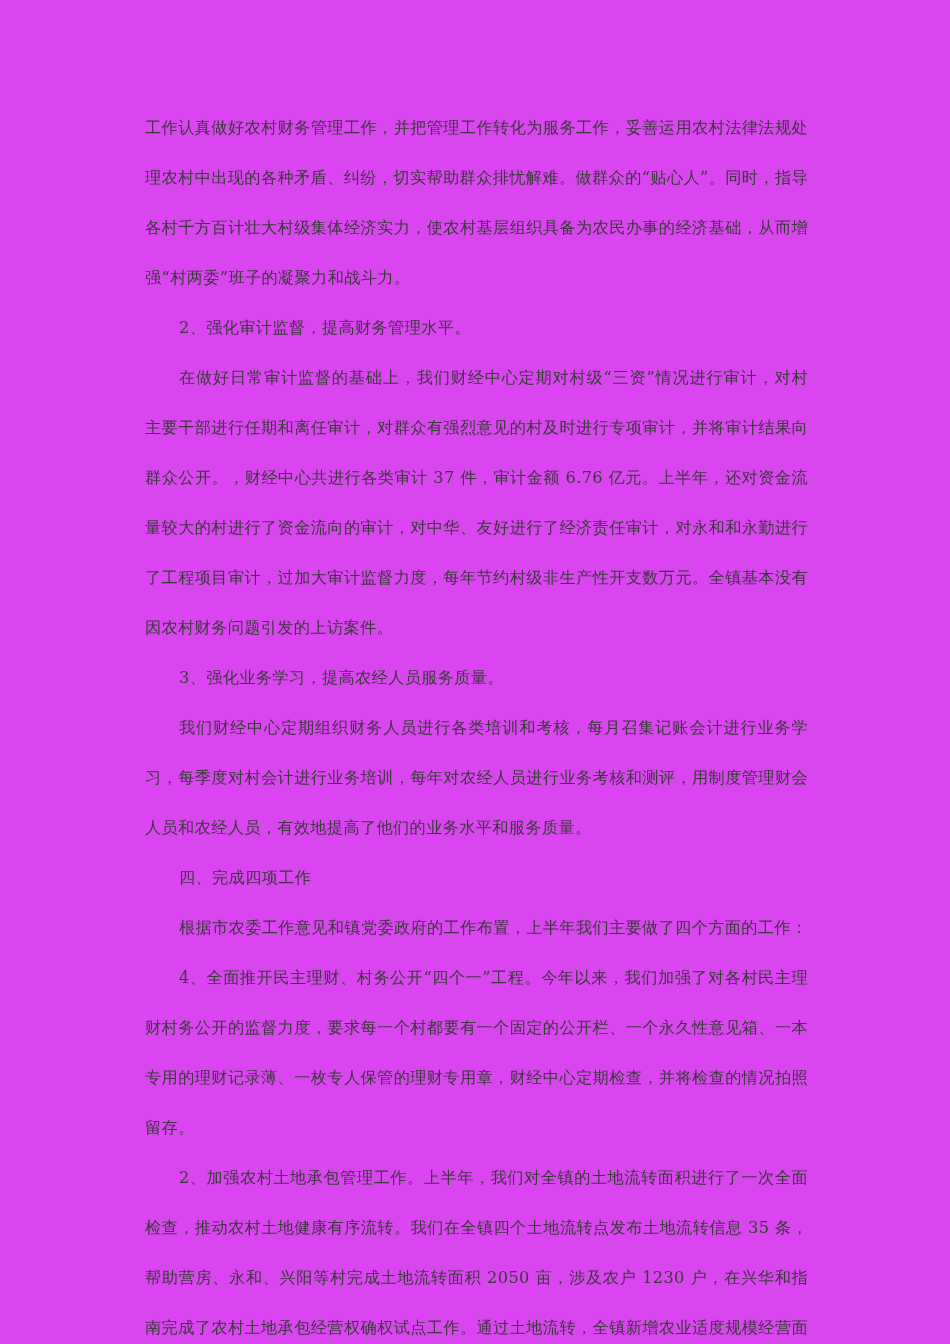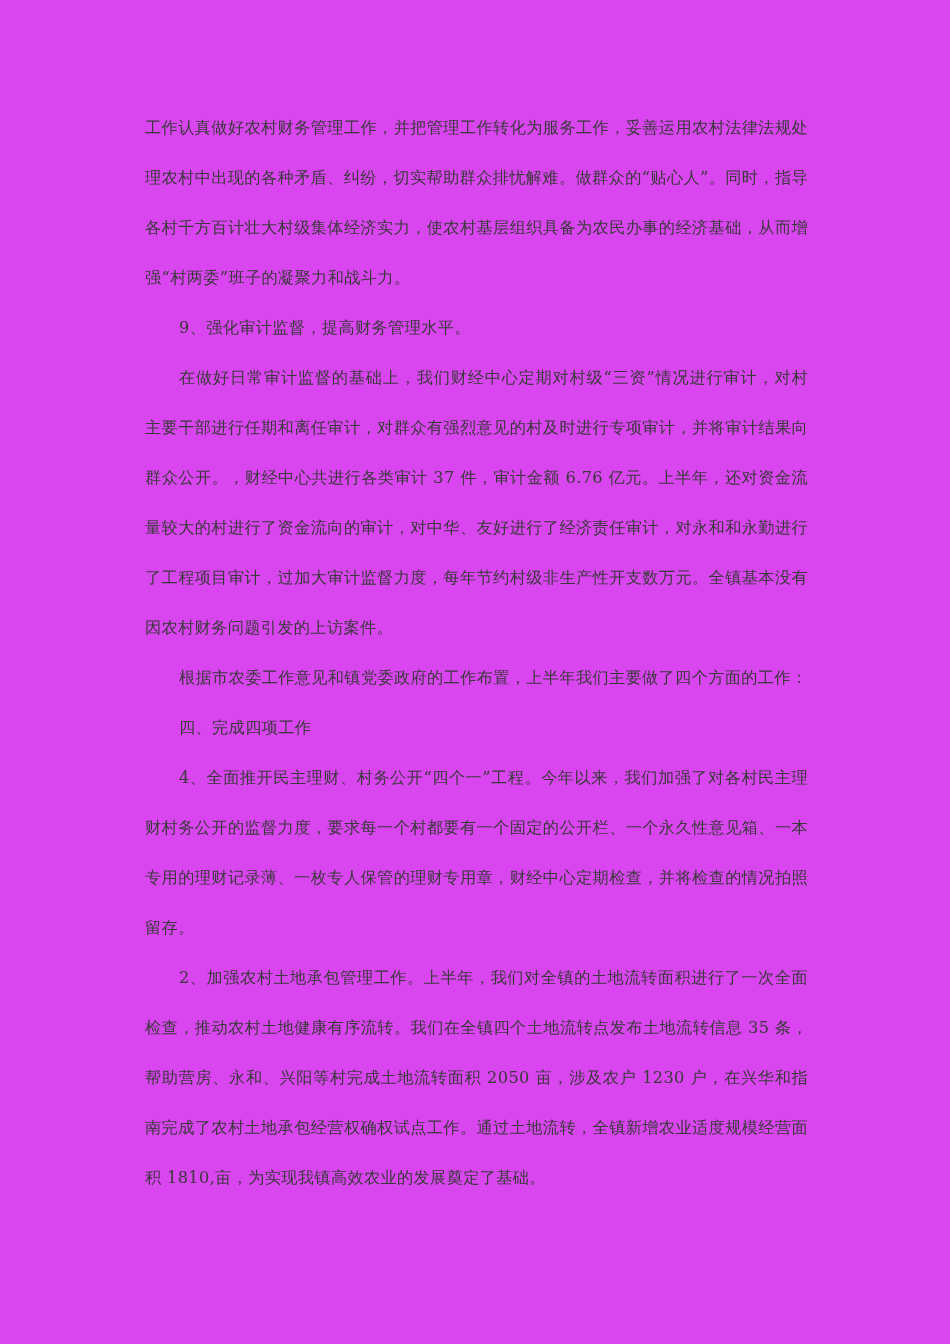--- a/index.html
+++ b/index.html
@@ -47,20 +47,22 @@
   .para.heading {
     text-indent: 34px;
   }
 </style>
 </head>
 <body>
 
 <div id="page">
   <div id="doc-body">
     <p class="para cont">工作认真做好农村财务管理工作，并把管理工作转化为服务工作，妥善运用农村法律法规处理农村中出现的各种矛盾、纠纷，切实帮助群众排忧解难。做群众的“贴心人”。同时，指导各村千方百计壮大村级集体经济实力，使农村基层组织具备为农民办事的经济基础，从而增强“村两委”班子的凝聚力和战斗力。</p>
-    <p class="para heading">9、强化审计监督，提高财务管理水平。</p>
+    <p class="para heading">2、强化审计监督，提高财务管理水平。</p>
     <p class="para">在做好日常审计监督的基础上，我们财经中心定期对村级“三资”情况进行审计，对村主要干部进行任期和离任审计，对群众有强烈意见的村及时进行专项审计，并将审计结果向群众公开。，财经中心共进行各类审计 37 件，审计金额 6.76 亿元。上半年，还对资金流量较大的村进行了资金流向的审计，对中华、友好进行了经济责任审计，对永和和永勤进行了工程项目审计，过加大审计监督力度，每年节约村级非生产性开支数万元。全镇基本没有因农村财务问题引发的上访案件。</p>
+    <p class="para heading">3、强化业务学习，提高农经人员服务质量。</p>
+    <p class="para">我们财经中心定期组织财务人员进行各类培训和考核，每月召集记账会计进行业务学习，每季度对村会计进行业务培训，每年对农经人员进行业务考核和测评，用制度管理财会人员和农经人员，有效地提高了他们的业务水平和服务质量。</p>
+    <p class="para heading">四、完成四项工作</p>
     <p class="para">根据市农委工作意见和镇党委政府的工作布置，上半年我们主要做了四个方面的工作：</p>
-    <p class="para heading">四、完成四项工作</p>
     <p class="para">4、全面推开民主理财、村务公开“四个一”工程。今年以来，我们加强了对各村民主理财村务公开的监督力度，要求每一个村都要有一个固定的公开栏、一个永久性意见箱、一本专用的理财记录薄、一枚专人保管的理财专用章，财经中心定期检查，并将检查的情况拍照留存。</p>
     <p class="para">2、加强农村土地承包管理工作。上半年，我们对全镇的土地流转面积进行了一次全面检查，推动农村土地健康有序流转。我们在全镇四个土地流转点发布土地流转信息 35 条，帮助营房、永和、兴阳等村完成土地流转面积 2050 亩，涉及农户 1230 户，在兴华和指南完成了农村土地承包经营权确权试点工作。通过土地流转，全镇新增农业适度规模经营面积 1810,亩，为实现我镇高效农业的发展奠定了基础。</p>
   </div>
 </div>
 
 </body></html>

